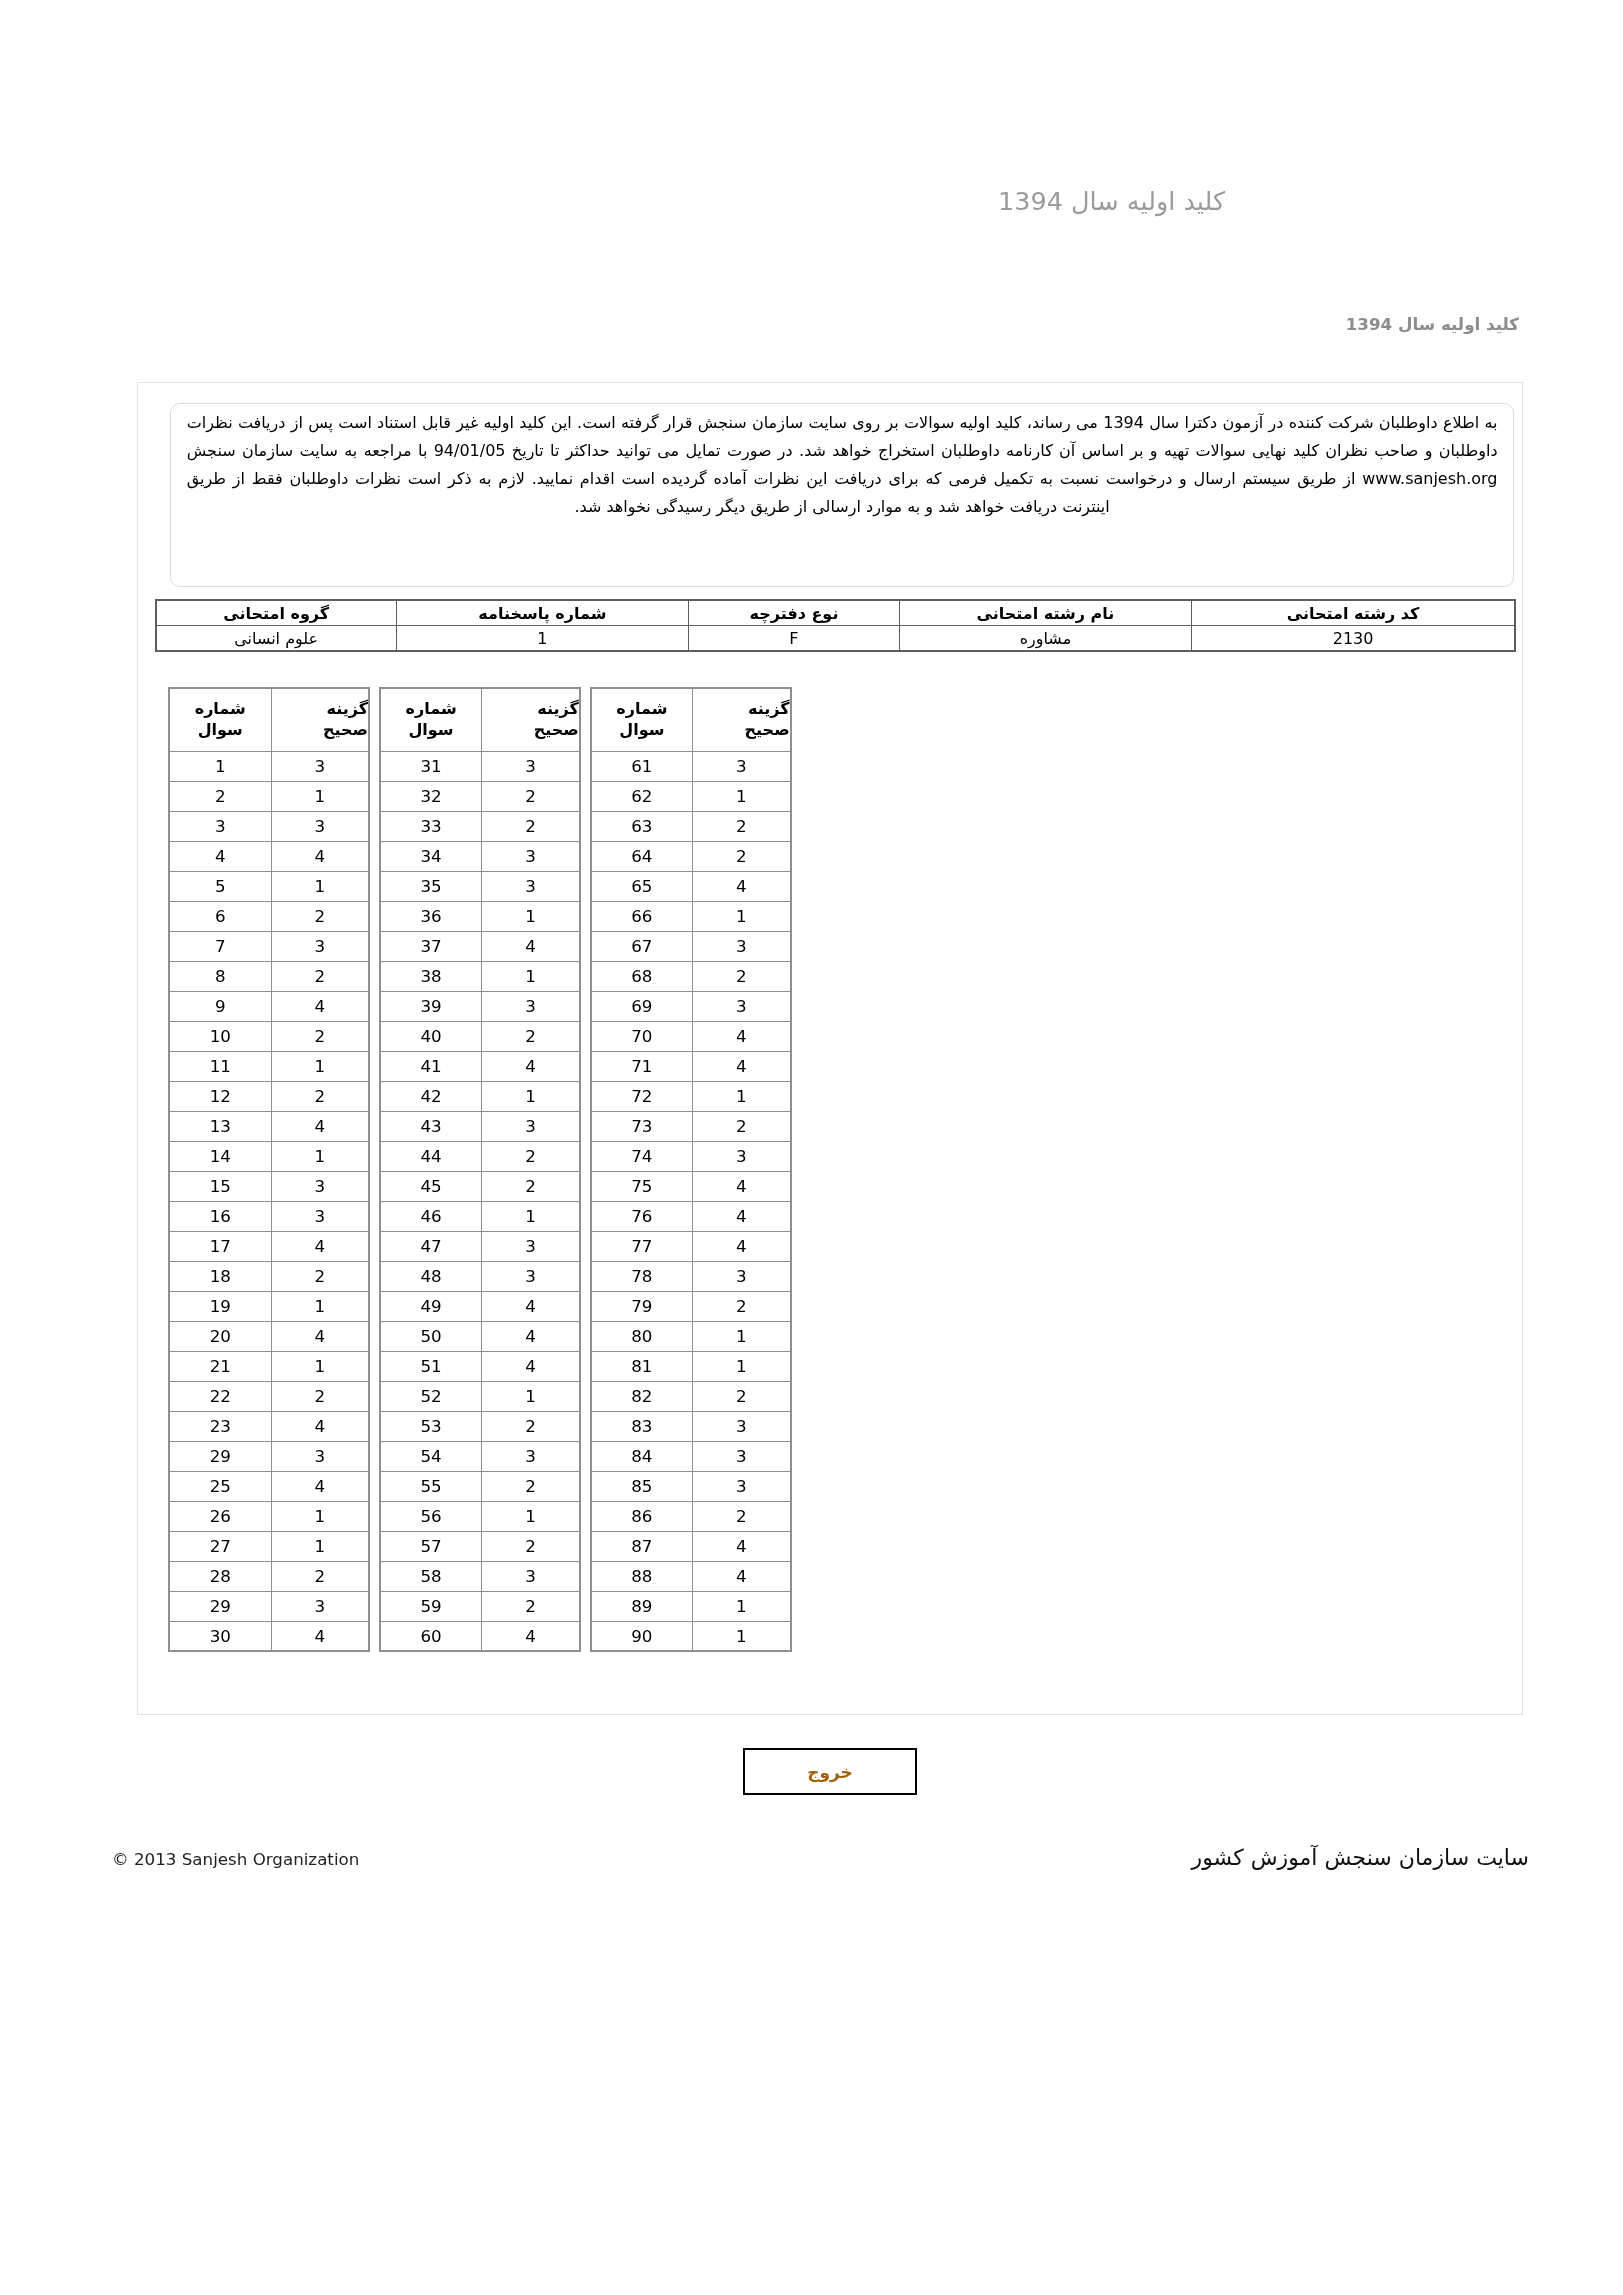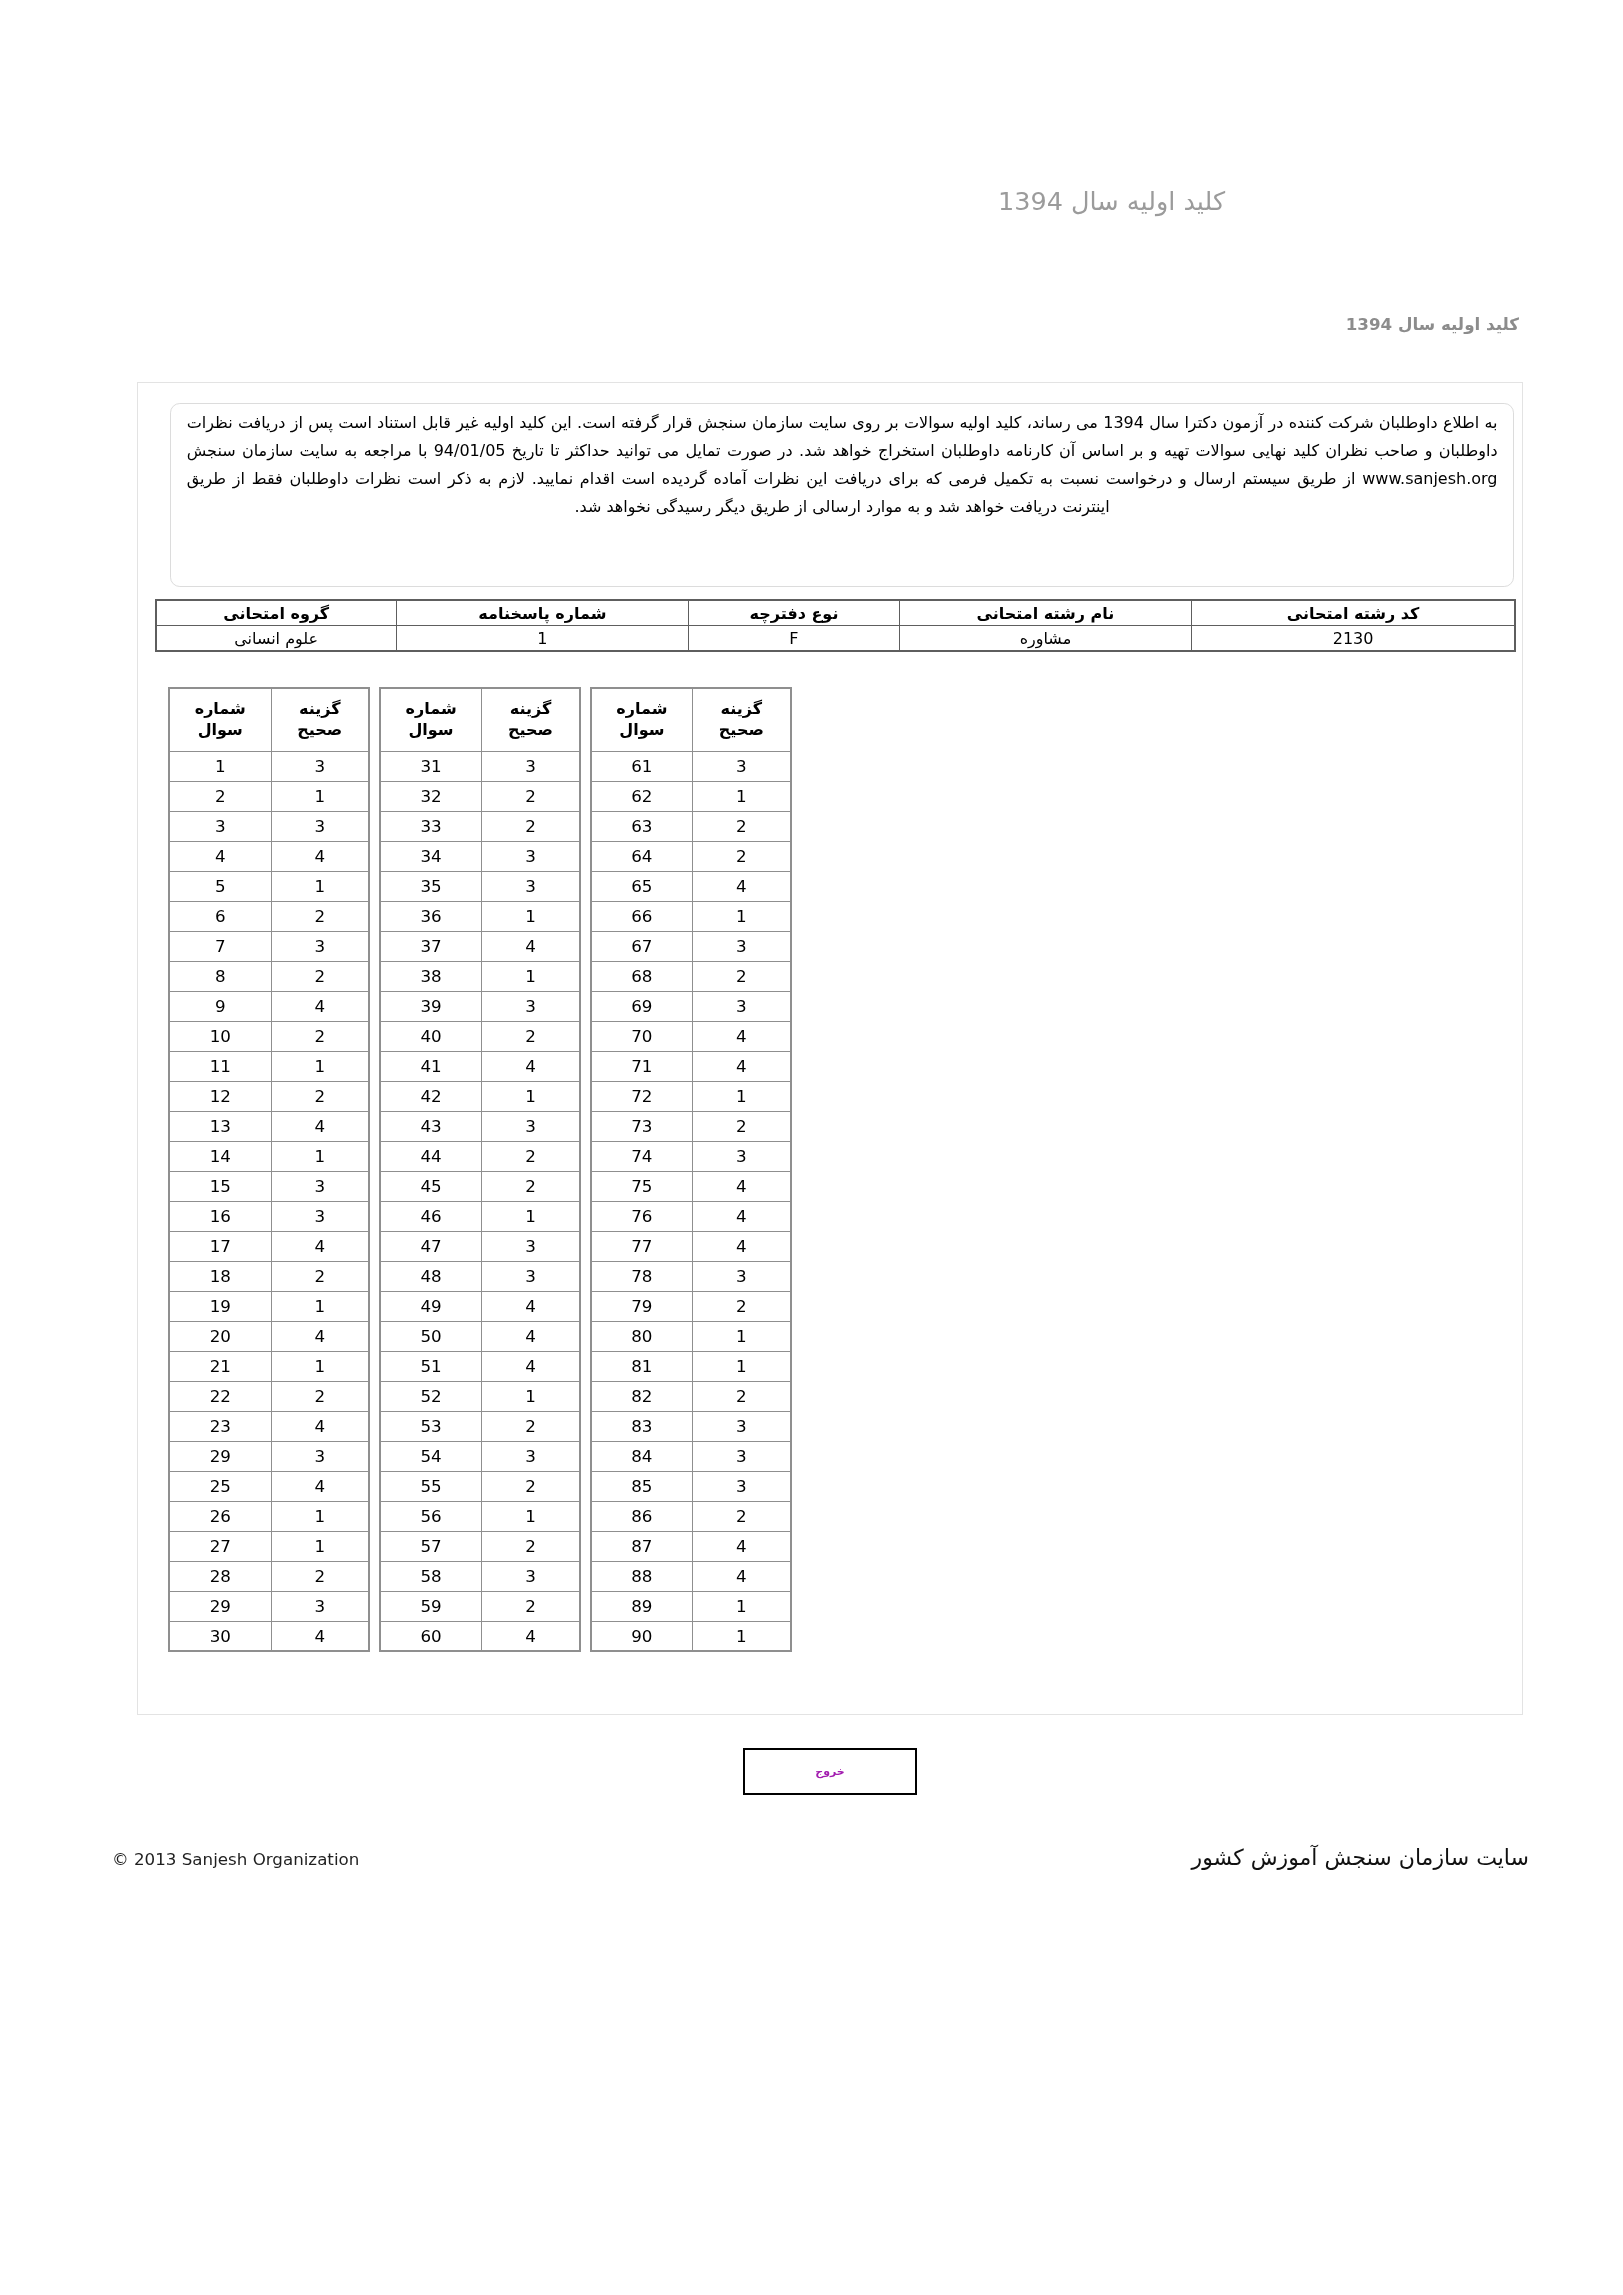--- a/index.html
+++ b/index.html
@@ -58,32 +58,32 @@
     direction:ltr; width:202px;
     border:2px solid #8f8f8f;
   }
   .ans th, .ans td {
     border:1px solid #8f8f8f; text-align:center; vertical-align:middle;
   }
   .ans th {
     height:63px; font-size:16px; line-height:20.6px; font-weight:bold;
   }
   .ans th.qh { width:51%; }
-  .ans th.ah { width:49%; }
+  .ans th.ah { width:49%;text-align:right; }
   .ans td { height:30px; font-size:16.7px; }
 
   .button-row {
     position:absolute; top:1748px; left:137px; width:1386px;
     text-align:center;
   }
   .exit-btn {
     width:174px; height:47px;
     background:#ffffff; border:2px solid #000;
     font-family:"DejaVu Sans", sans-serif;
-    font-size:11px; font-weight:bold; color:#a21caf;
+    font-size:17px; font-weight:bold; color:#a16207;
     cursor:pointer;
   }
 
   .footer-left {
     position:absolute; top:1849px; left:112px;
     direction:ltr; font-size:16.7px; color:#1f1f1f; white-space:nowrap;
   }
   .footer-right {
     position:absolute; top:1845px; right:94px;
     font-size:22px; color:#111; white-space:nowrap;text-align:center;

